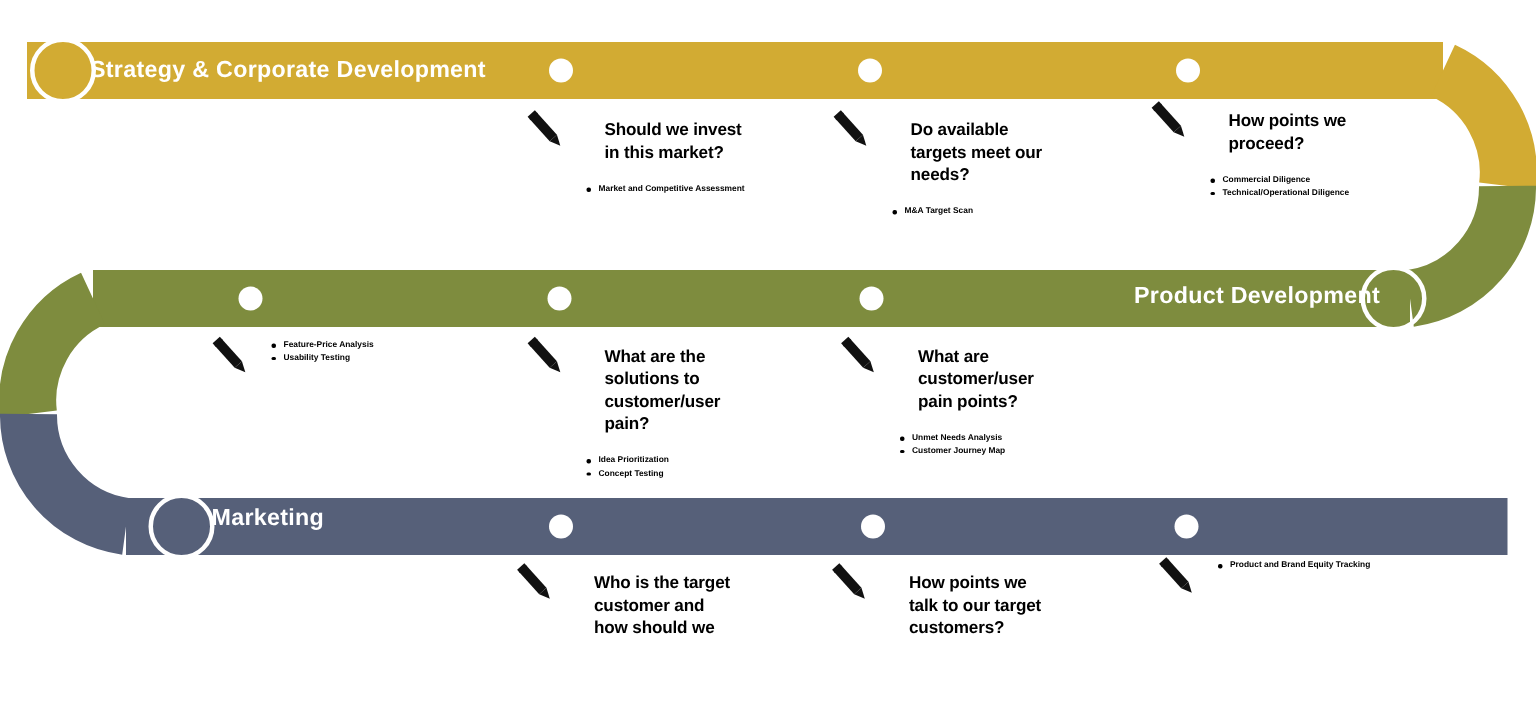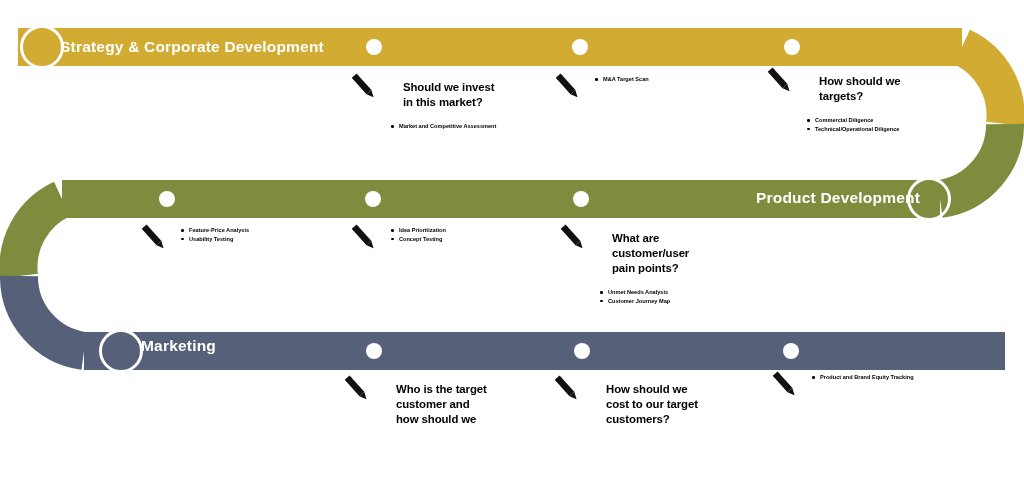--- a/index.html
+++ b/index.html
@@ -171,36 +171,37 @@
 
   <div class="qgroup" style="left:551px; top:70px;">
     <svg class="pencil" viewBox="0 0 34 34">
       <g transform="rotate(-42 17 17)">
         <rect x="14" y="4" width="6.5" height="20" fill="#111111"></rect>
         <polygon points="14,24 20.5,24 17.25,31" fill="#111111"></polygon>
         <rect x="14" y="2" width="6.5" height="3" fill="#111111"></rect>
       </g>
     </svg>
     <div class="qbody">
+      <p class="qtitle">Do available targets meet our needs?</p>
       <ul class="qbullets">
         <li>M&amp;A Target Scan</li>
       </ul>
     </div>
   </div>
 
   <div class="qgroup" style="left:763px; top:64px;">
     <svg class="pencil" viewBox="0 0 34 34">
       <g transform="rotate(-42 17 17)">
         <rect x="14" y="4" width="6.5" height="20" fill="#111111"></rect>
         <polygon points="14,24 20.5,24 17.25,31" fill="#111111"></polygon>
         <rect x="14" y="2" width="6.5" height="3" fill="#111111"></rect>
       </g>
     </svg>
     <div class="qbody">
-      <p class="qtitle">How should we targets?</p>
+      <p class="qtitle">How points we proceed?</p>
       <ul class="qbullets">
         <li>Commercial Diligence</li>
         <li>Technical/Operational Diligence</li>
       </ul>
     </div>
   </div>
 
   <div class="qgroup" style="left:137px; top:221px;">
     <svg class="pencil" viewBox="0 0 34 34">
       <g transform="rotate(-42 17 17)">
@@ -219,20 +220,21 @@
 
   <div class="qgroup" style="left:347px; top:221px;">
     <svg class="pencil" viewBox="0 0 34 34">
       <g transform="rotate(-42 17 17)">
         <rect x="14" y="4" width="6.5" height="20" fill="#111111"></rect>
         <polygon points="14,24 20.5,24 17.25,31" fill="#111111"></polygon>
         <rect x="14" y="2" width="6.5" height="3" fill="#111111"></rect>
       </g>
     </svg>
     <div class="qbody">
+      <p class="qtitle">What are the solutions to customer/user pain?</p>
       <ul class="qbullets">
         <li>Idea Prioritization</li>
         <li>Concept Testing</li>
       </ul>
     </div>
   </div>
 
   <div class="qgroup" style="left:556px; top:221px;">
     <svg class="pencil" viewBox="0 0 34 34">
       <g transform="rotate(-42 17 17)">
@@ -269,21 +271,21 @@
 
   <div class="qgroup" style="left:550px; top:372px;">
     <svg class="pencil" viewBox="0 0 34 34">
       <g transform="rotate(-42 17 17)">
         <rect x="14" y="4" width="6.5" height="20" fill="#111111"></rect>
         <polygon points="14,24 20.5,24 17.25,31" fill="#111111"></polygon>
         <rect x="14" y="2" width="6.5" height="3" fill="#111111"></rect>
       </g>
     </svg>
     <div class="qbody">
-      <p class="qtitle">How should we cost to our target customers?</p>
+      <p class="qtitle">How points we talk to our target customers?</p>
       <ul class="qbullets">
         <li>Message Testing</li>
         <li>Buying Journey</li>
       </ul>
     </div>
   </div>
 
   <div class="qgroup" style="left:768px; top:368px;">
     <svg class="pencil" viewBox="0 0 34 34">
       <g transform="rotate(-42 17 17)">

